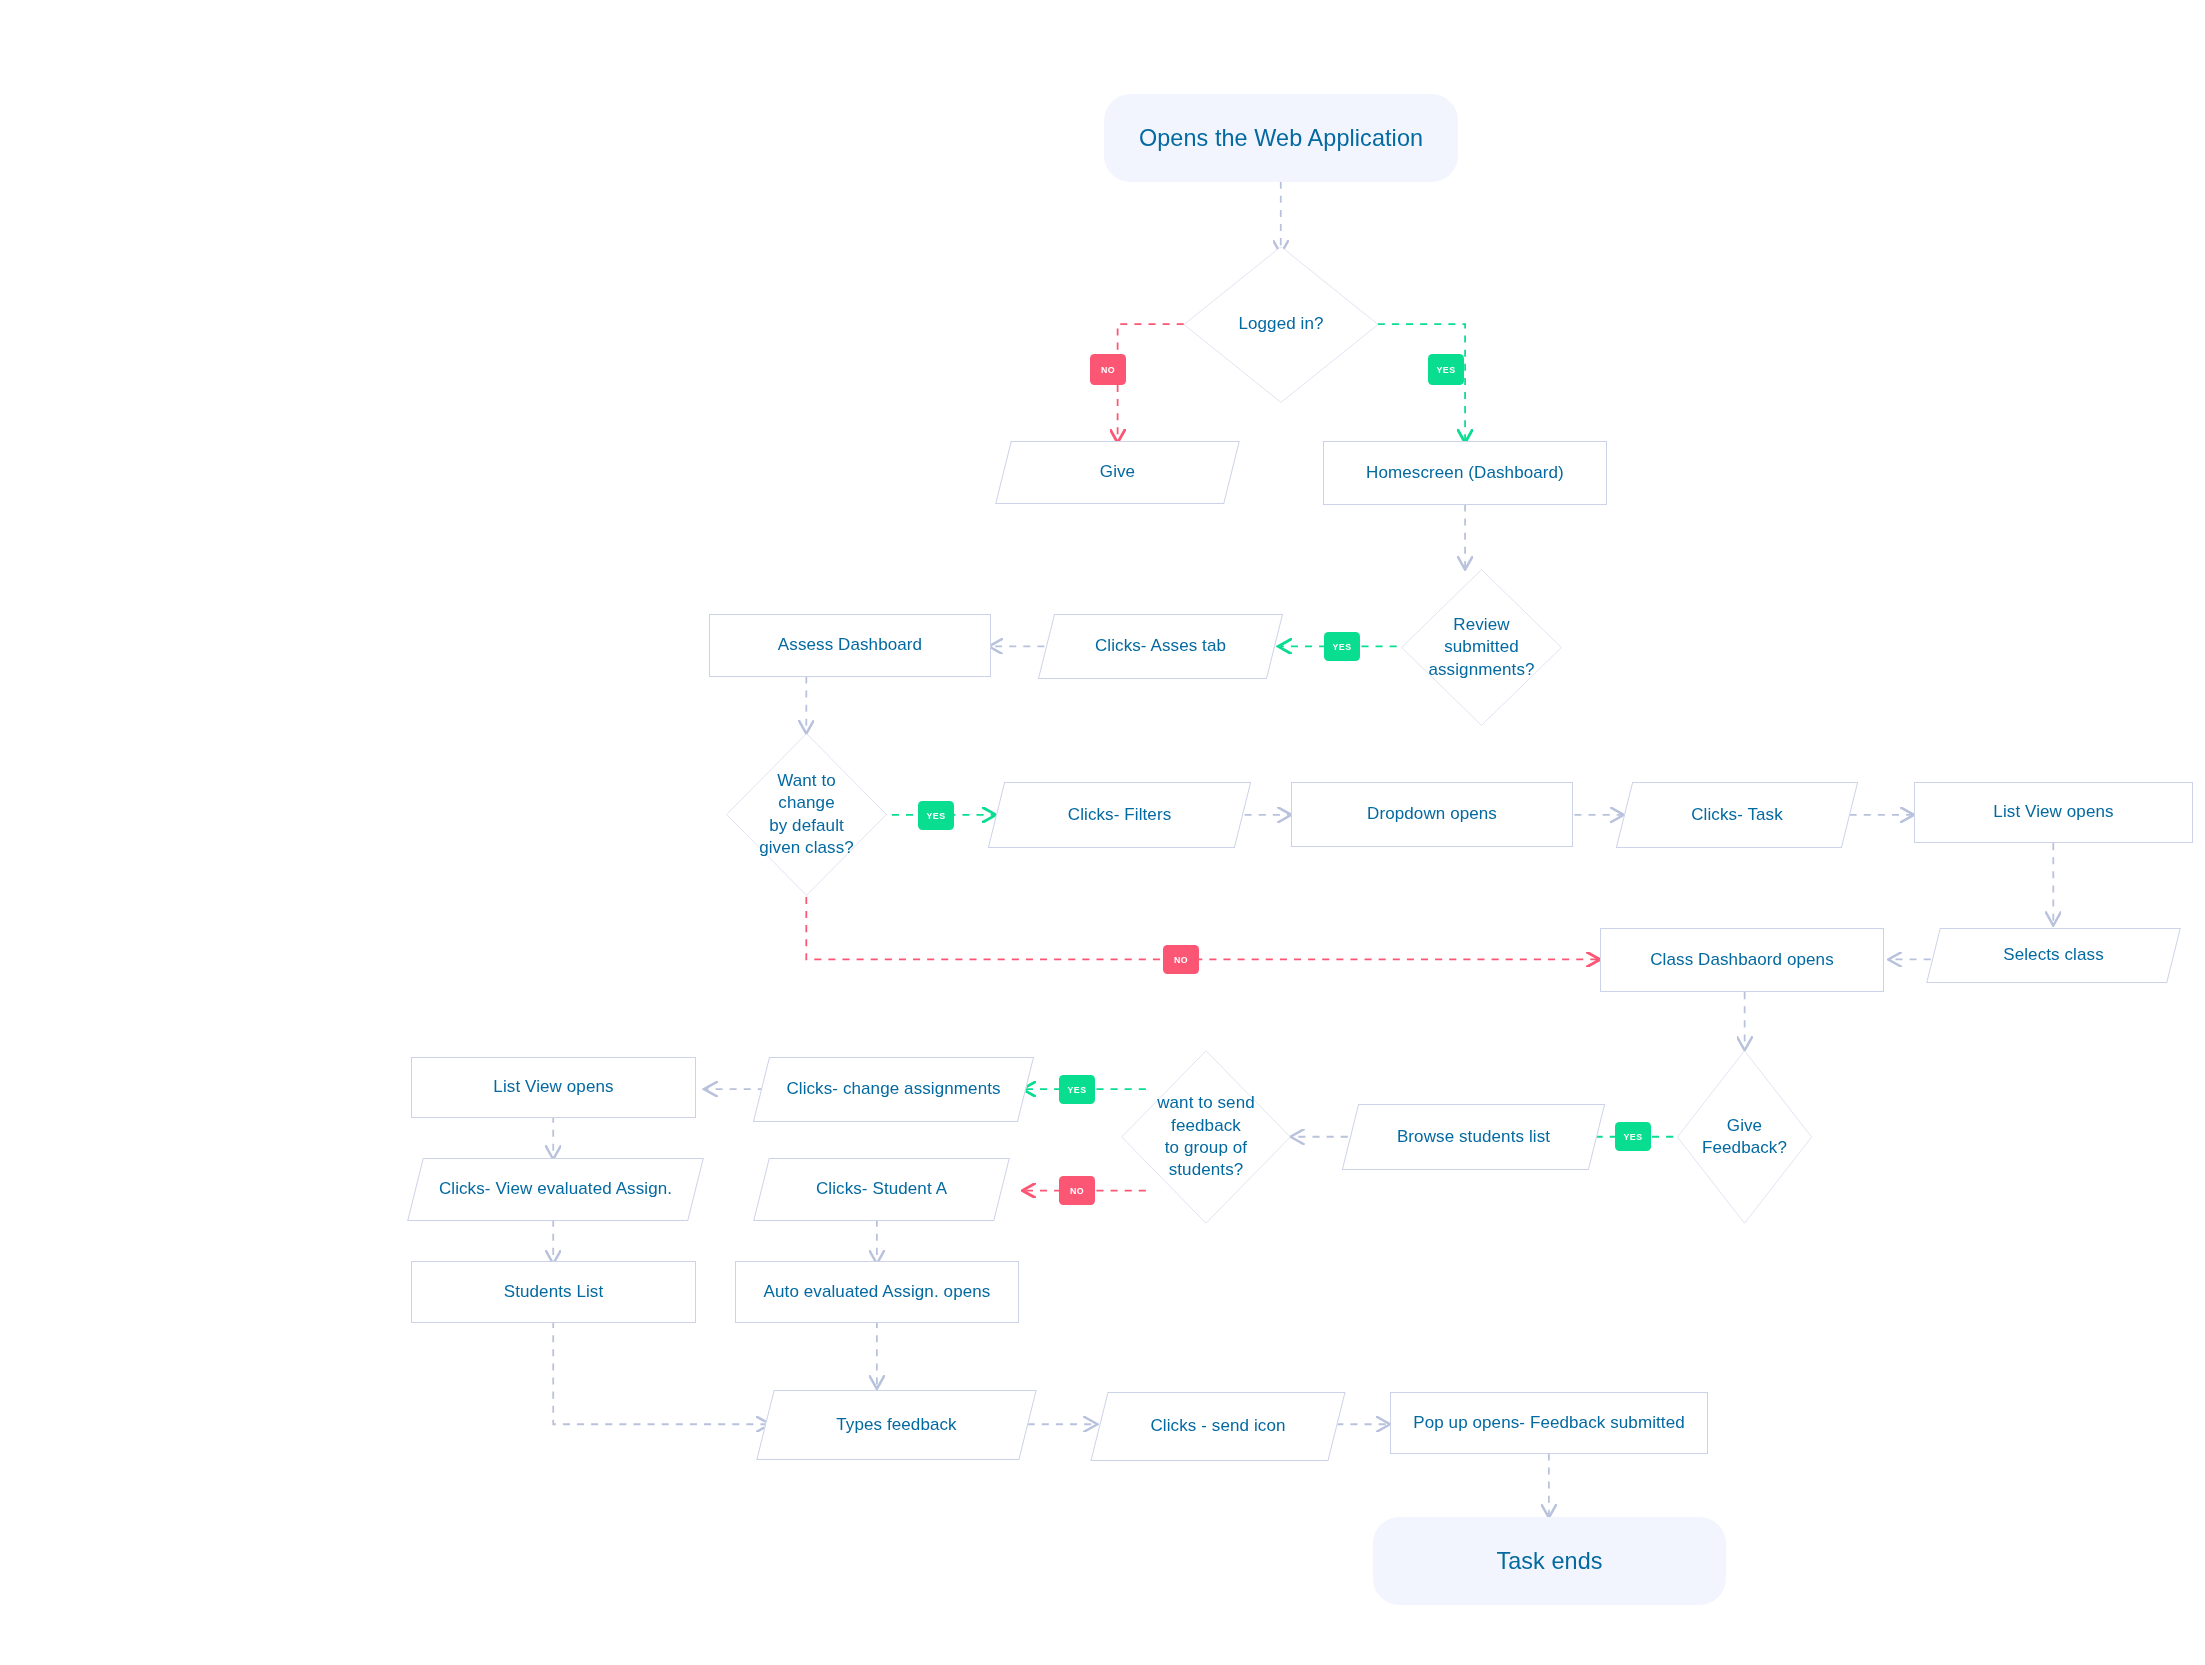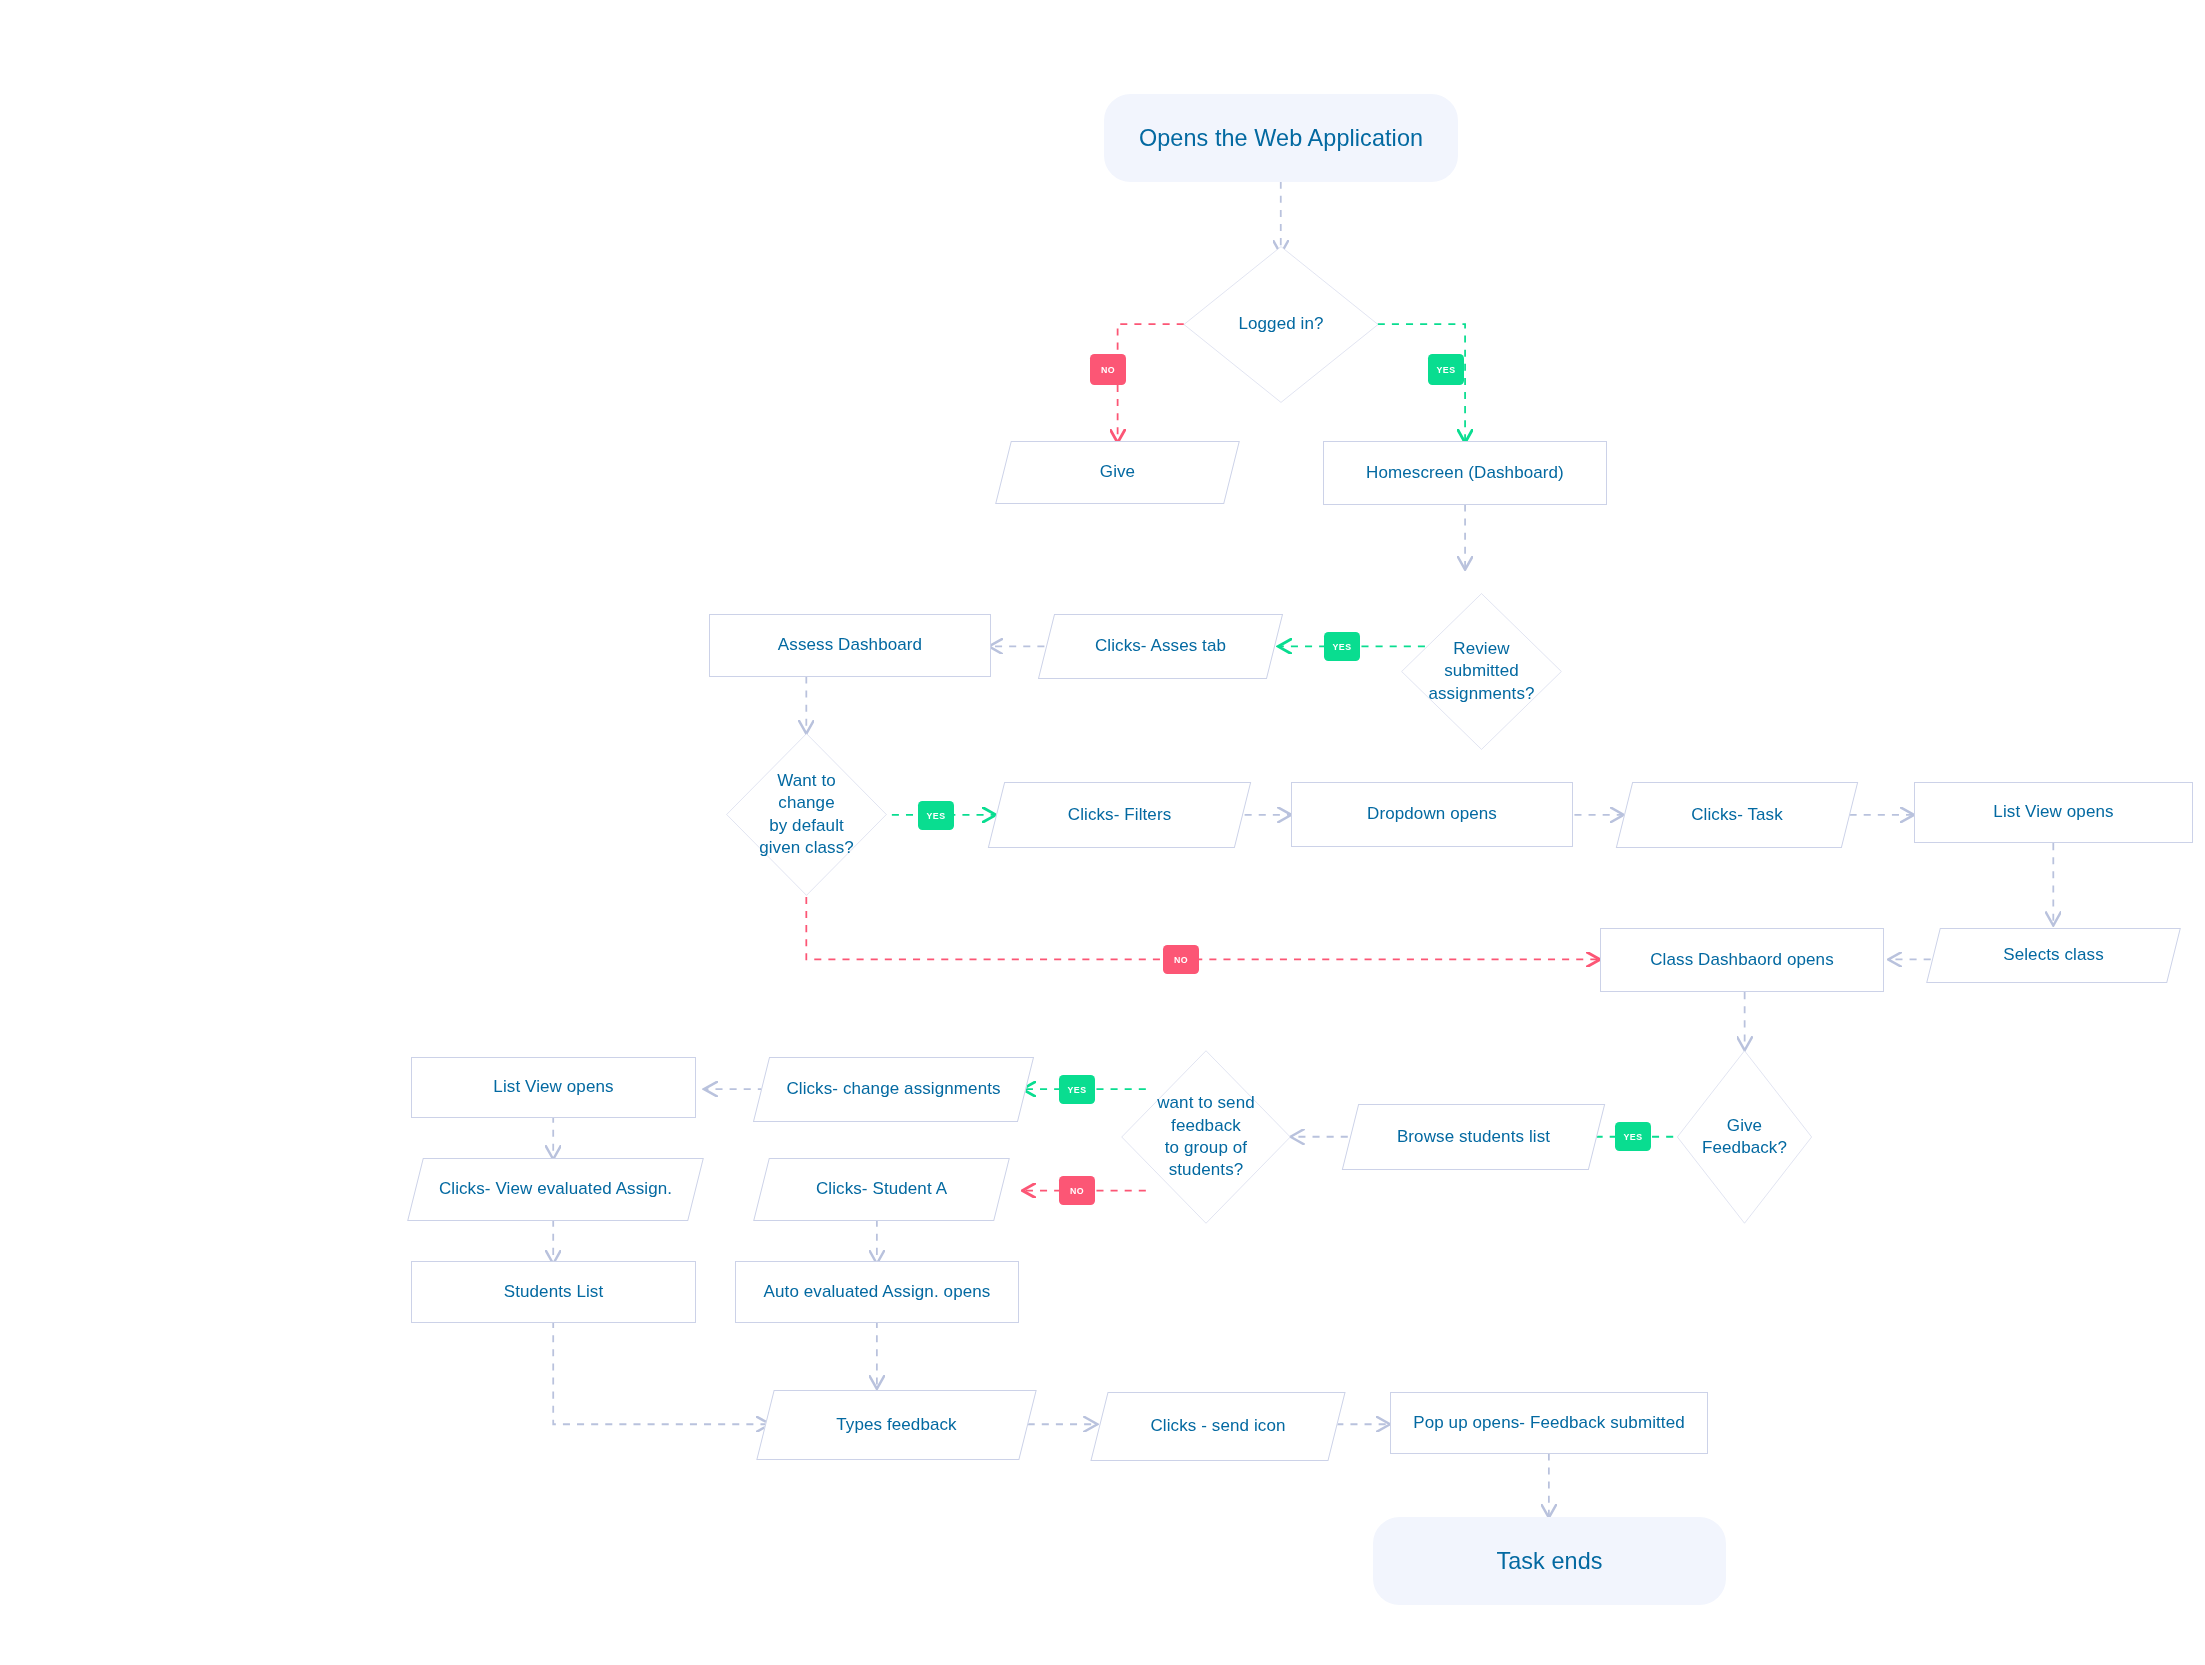--- a/index.html
+++ b/index.html
@@ -199,21 +199,21 @@
 
   <div class="node n-parallel" style="left:1003px; top:441px; width:229px; height:63px;">
     <span class="skewbox"></span>
     <span class="lbl">Give</span>
   </div>
 
   <div class="node n-process" style="left:1323px; top:441px; width:284px; height:64px;">
     <span class="lbl">Homescreen (Dashboard)</span>
   </div>
 
-  <div class="node n-decision" style="left:1400px; top:592px; width:163px; height:159px;">
+  <div class="node n-decision" style="left:1400px; top:568px; width:163px; height:159px;">
     <span class="diamond">
       <svg viewBox="0 0 100 100" preserveAspectRatio="none">
         <polygon points="50,1 99,50 50,99 1,50" fill="#ffffff" stroke="#ccd2e8" stroke-width="0.6" vector-effect="non-scaling-stroke"></polygon>
       </svg>
     </span>
     <span class="lbl">Review
 submitted
 assignments?</span>
   </div>
 

